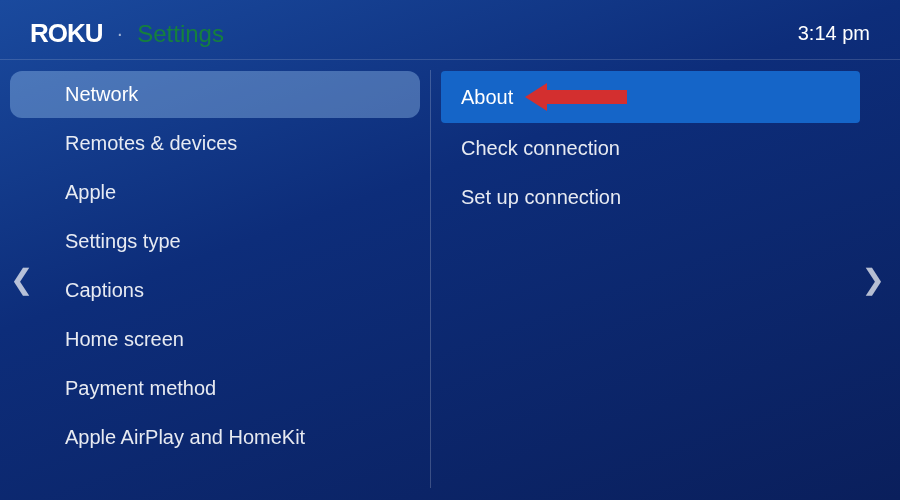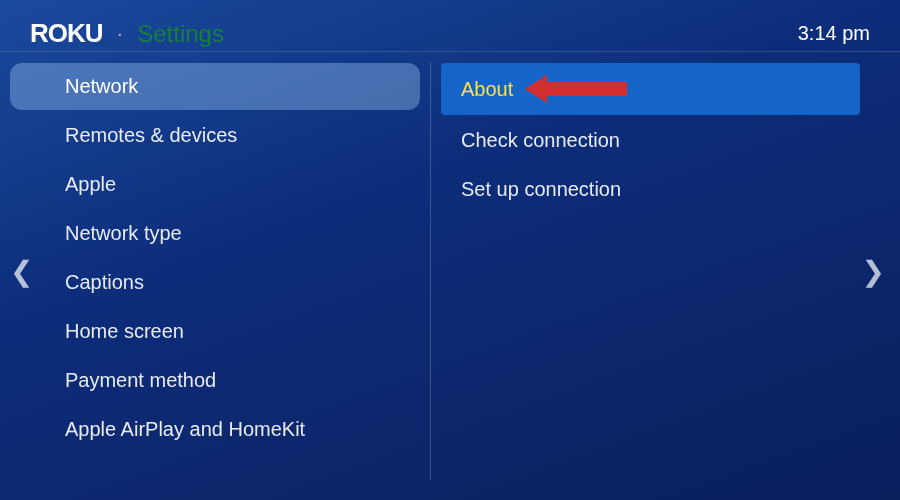--- a/index.html
+++ b/index.html
@@ -12,21 +12,21 @@
       color: white;
       overflow: hidden;
       position: relative;
     }
 
     
     .header {
       display: flex;
       justify-content: space-between;
       align-items: center;
-      padding: 18px 30px 2px 30px;
+      padding: 18px 30px 10px 30px;
       border-bottom: 1px solid rgba(255,255,255,0.15);
     }
 
     .header-left {
       display: flex;
       align-items: center;
       gap: 14px;
     }
 
     .roku-logo {
@@ -126,21 +126,21 @@
       padding: 12px 20px 12px 20px;
       font-size: 20px;
       cursor: pointer;
       color: rgba(255,255,255,0.9);
       border-radius: 4px;
       margin: 1px 40px 1px 10px;
     }
 
     .right-item.active {
       background: #1565c8;
-      color: #fde047;
+      color: #ffffff;
       font-weight: 500;
       display: flex;
       align-items: center;
       gap: 12px;
     }
 
     .red-arrow-shape {
       display: inline-flex;
       align-items: center;
     }
@@ -173,21 +173,21 @@
 </div>
 
 <div class="main">
 
   <div class="left-panel">
     <span class="left-nav-arrow">❮</span>
 
     <div class="nav-item active">Network</div>
     <div class="nav-item">Remotes &amp; devices</div>
     <div class="nav-item">Apple</div>
-    <div class="nav-item">Network type</div>
+    <div class="nav-item">Settings type</div>
     <div class="nav-item">Captions</div>
     <div class="nav-item">Home screen</div>
     <div class="nav-item">Payment method</div>
     <div class="nav-item">Apple AirPlay and HomeKit</div>
 
   </div>
 
   <div class="divider"></div>
 
   <div class="right-panel">

